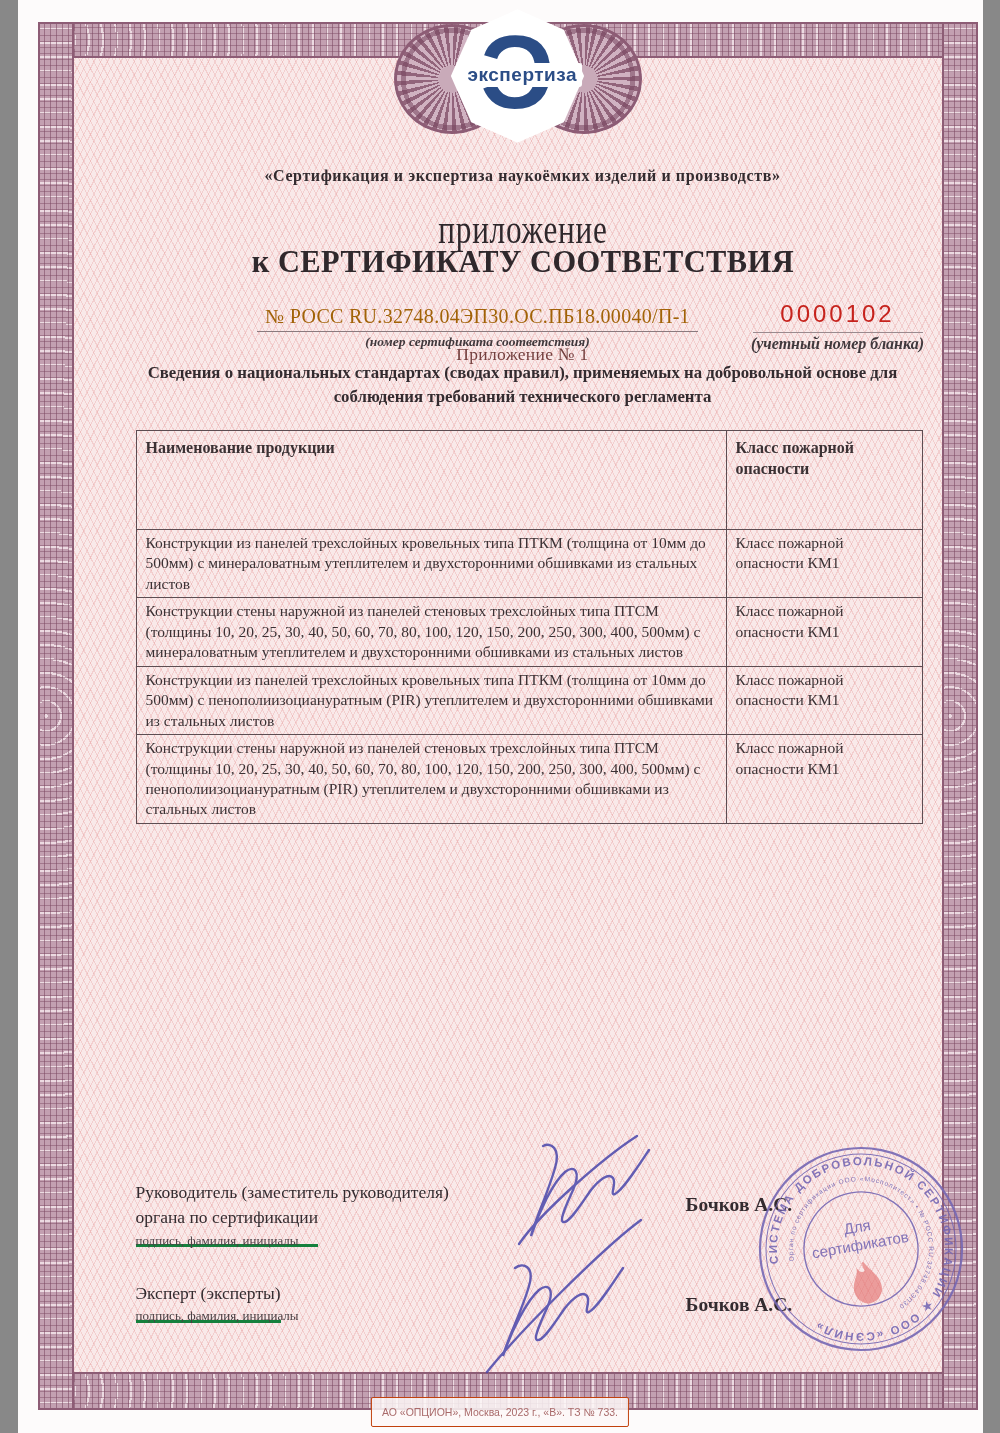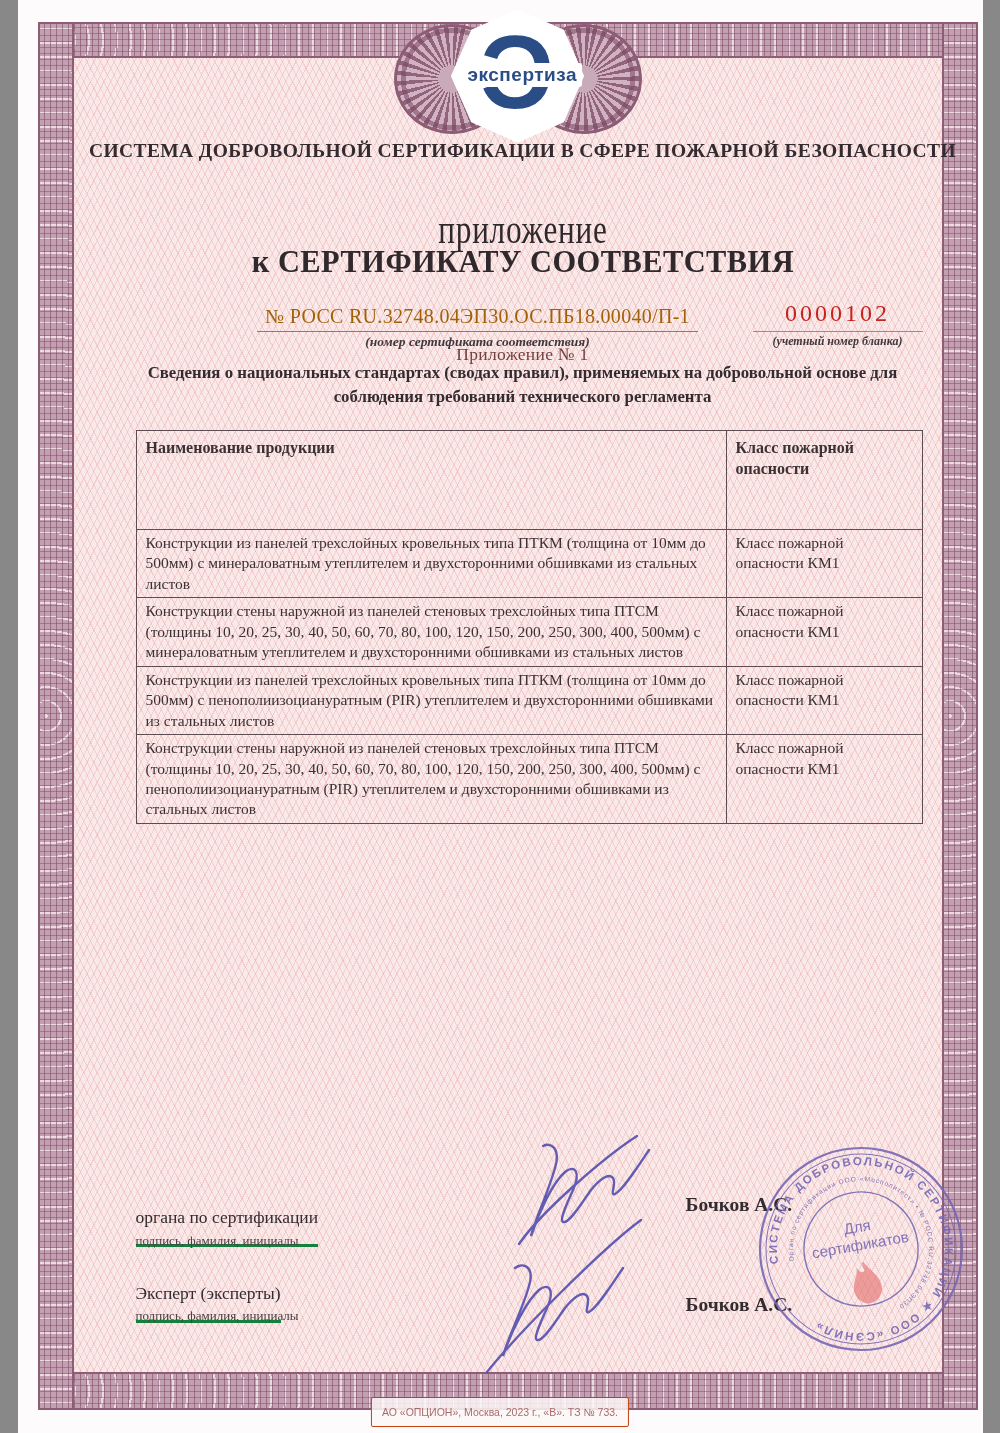--- a/index.html
+++ b/index.html
@@ -72,25 +72,25 @@
     transform:scaleX(.95); letter-spacing:.5px;
   }
   .certnum-block { left:230px; top:305px; width:460px; text-align:center; }
   .certnum {
     display:inline-block; font-size:20px; color:#a16207; letter-spacing:.3px;
     border-bottom:1px solid #8a7a7e; padding:0 8px 3px 8px;
   }
   .certnum-caption { font-size:13.5px; font-style:italic; font-weight:bold; color:#40383c; margin-top:2px; }
   .blanknum-block { left:725px; top:300px; width:190px; text-align:center; }
   .blanknum {
-    display:inline-block; font-family:Liberation Serif, serif;
+    display:inline-block; font-family:Liberation Sans, sans-serif;
     font-size:24px; letter-spacing:3px; color:#c6231d;
     border-bottom:1px solid #9a8a8e; padding:0 6px 4px 6px; min-width:170px;
   }
-  .blanknum-caption { font-size:12px; font-style:italic; font-weight:bold; color:#40383c; margin-top:2px; }
+  .blanknum-caption { font-size:16px; font-style:italic; font-weight:bold; color:#40383c; margin-top:2px; }
   .appendix-label { top:344px; font-size:17.5px; font-weight:normal; color:#74403f; letter-spacing:.3px; }
   .intro { left:105px; top:361px; width:800px; text-align:center; font-size:16.8px; font-weight:bold; color:#332b2f; line-height:1.45; }
   
   .cert-table {
     position:absolute; z-index:4; left:118px; top:430px; width:786px;
     border-collapse:collapse; table-layout:fixed;
     font-size:15.5px; color:#3b3134; line-height:1.32;
   }
   .cert-table td, .cert-table th { border:1px solid #5d4d52; vertical-align:top; padding:3px 8px 3px 9px; font-weight:normal; text-align:left; }
   .cert-table col.c1 { width:590px; }
@@ -133,21 +133,21 @@
 
   <div class="logo-wrap">
     <div class="rosette rosette-left"></div>
     <div class="rosette rosette-right"></div>
     <div class="octagon">
       <span class="logo-e">Э</span>
     </div>
     <span class="logo-chip">экспертиза</span>
   </div>
 
-  <div class="abs centerline hdr1">СИСТЕМА ДОБРОВОЛЬНОЙ СЕРТИФИКАЦИИ В СФЕРЕ ПОЖАРНОЙ БЕЗОПАСНОСТИ</div>
+  <div class="abs centerline hdr2">«Сертификация и экспертиза наукоёмких изделий и производств»</div>
   <div class="abs centerline title-small">приложение</div>
   <div class="abs centerline title-big">к СЕРТИФИКАТУ СООТВЕТСТВИЯ</div>
 
   <div class="abs certnum-block">
     <span class="certnum">№ РОСС RU.32748.04ЭП30.ОС.ПБ18.00040/П-1</span>
     <div class="certnum-caption">(номер сертификата соответствия)</div>
   </div>
   <div class="abs blanknum-block">
     <span class="blanknum">0000102</span>
     <div class="blanknum-caption">(учетный номер бланка)</div>
@@ -178,20 +178,21 @@
       <td>Конструкции из панелей трехслойных кровельных типа ПТКМ (толщина от 10мм до 500мм) с пенополиизоциануратным (PIR) утеплителем и двухсторонними обшивками из стальных листов</td>
       <td>Класс пожарной опасности КМ1</td>
     </tr>
     <tr class="row-4">
       <td>Конструкции стены наружной из панелей стеновых трехслойных типа ПТСМ (толщины 10, 20, 25, 30, 40, 50, 60, 70, 80, 100, 120, 150, 200, 250, 300, 400, 500мм) с пенополиизоциануратным (PIR) утеплителем и двухсторонними обшивками из стальных листов</td>
       <td>Класс пожарной опасности КМ1</td>
     </tr>
   </tbody>
     </table>
 
+  <div class="abs sig-label" style="top:1182px;">Руководитель (заместитель руководителя)</div>
   <div class="abs sig-label" style="top:1207px;"><span class="u">органа по сертификации</span></div>
   <div class="abs sig-caption" style="top:1233px;">подпись, фамилия, инициалы</div>
   <div class="abs sig-name" style="top:1194px;">Бочков А.С.</div>
 
   <div class="abs sig-label" style="top:1283px;"><span class="u">Эксперт (эксперты)</span></div>
   <div class="abs sig-caption" style="top:1308px;">подпись, фамилия, инициалы</div>
   <div class="abs sig-name" style="top:1294px;">Бочков А.С.</div>
 
   <svg class="signatures" width="300" height="250" viewBox="0 0 300 250">
     <g stroke="#4946ab" stroke-width="2.4" fill="none" stroke-linecap="round" opacity="0.85">

